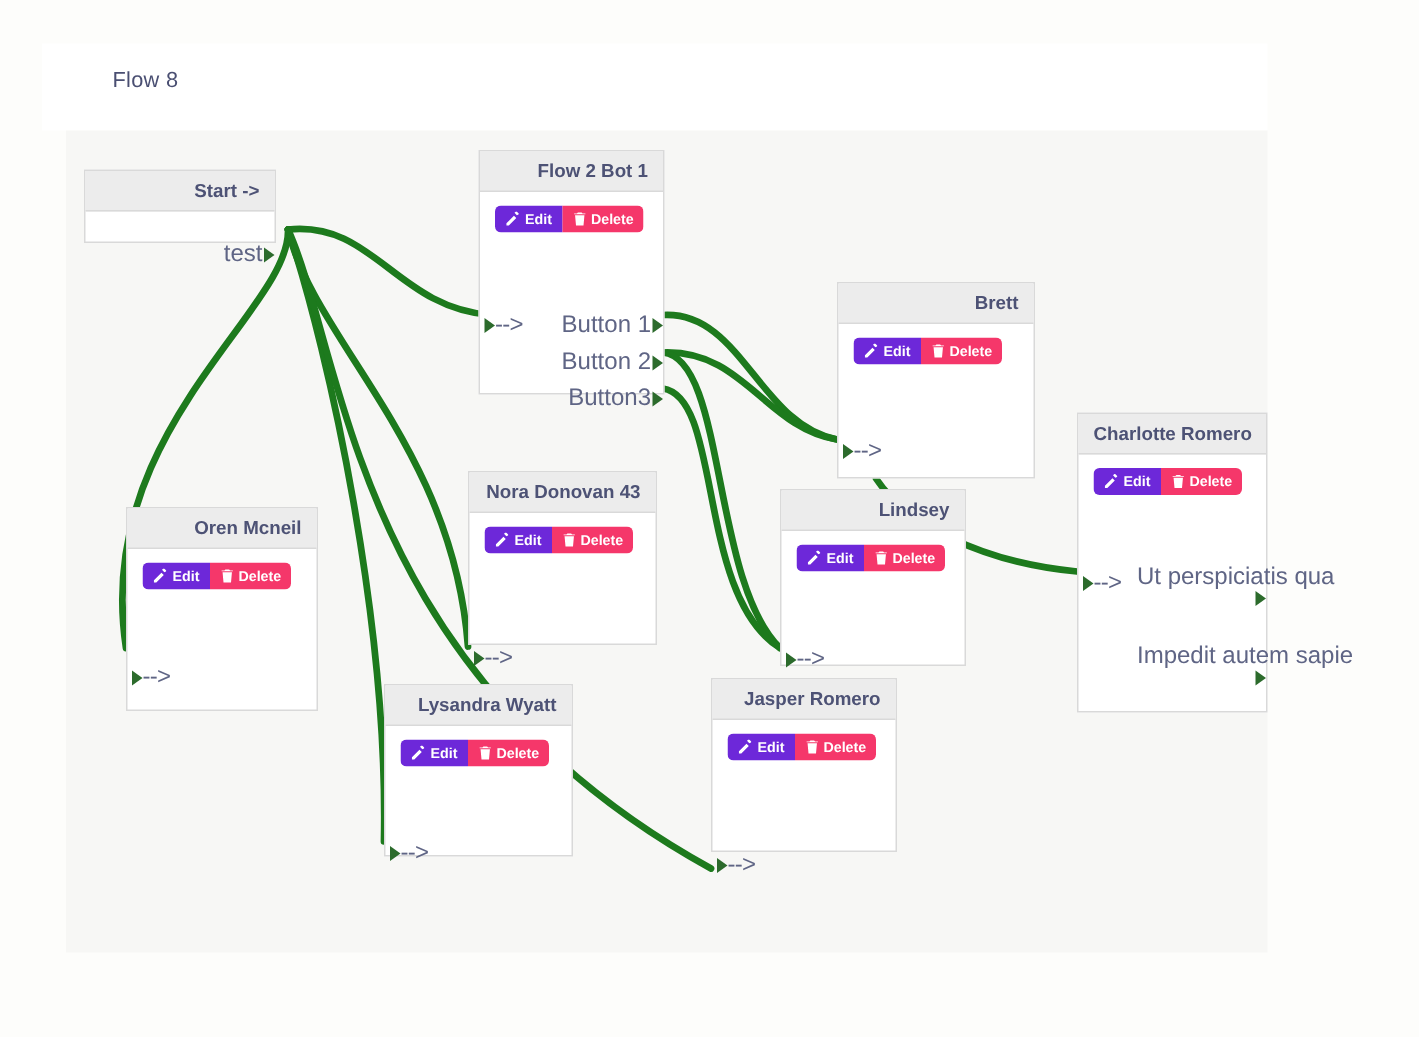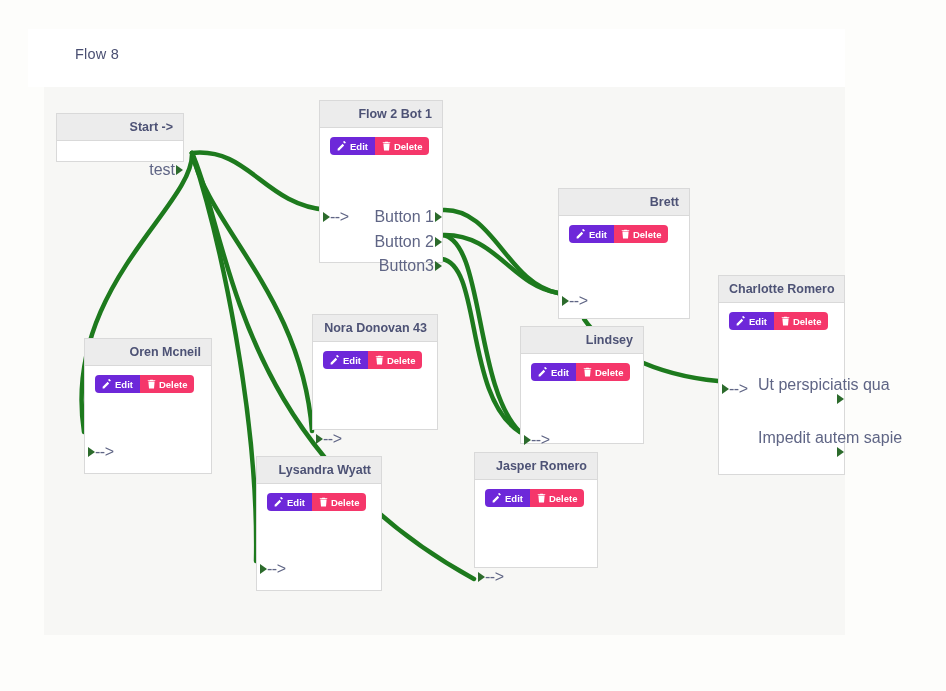--- a/index.html
+++ b/index.html
@@ -327,21 +327,21 @@
             <span>Delete</span>
           </div>
         </div>
         <div class="port port-in arrow-txt" style="top:79px;">
           <span>--&gt;</span>
           <span class="port-marker in" style="top:2px;"></span>
         </div>
       </div>
     </div>
 
-    <div class="node" style="left:212px; top:369px; width:126px; height:135px;">
+    <div class="node" style="left:212px; top:369px; width:126px; height:115px;">
       <div class="node-header">Lysandra Wyatt</div>
       <div class="node-body">
         <div class="btn-row">
           <div class="btn btn-edit">
             <svg width="10" height="10" viewBox="0 0 16 16">
                 <path fill="#fff" d="M1 12.5V15h2.5l8-8L9 4.5l-8 8zM13.8 3.2a1 1 0 0 0 0-1.4L12.2.2a1 1 0 0 0-1.4 0L9.6 1.4 12.1 4l1.7-.8z"></path>
               </svg>
             <span>Edit</span>
           </div>
           <div class="btn btn-delete">

